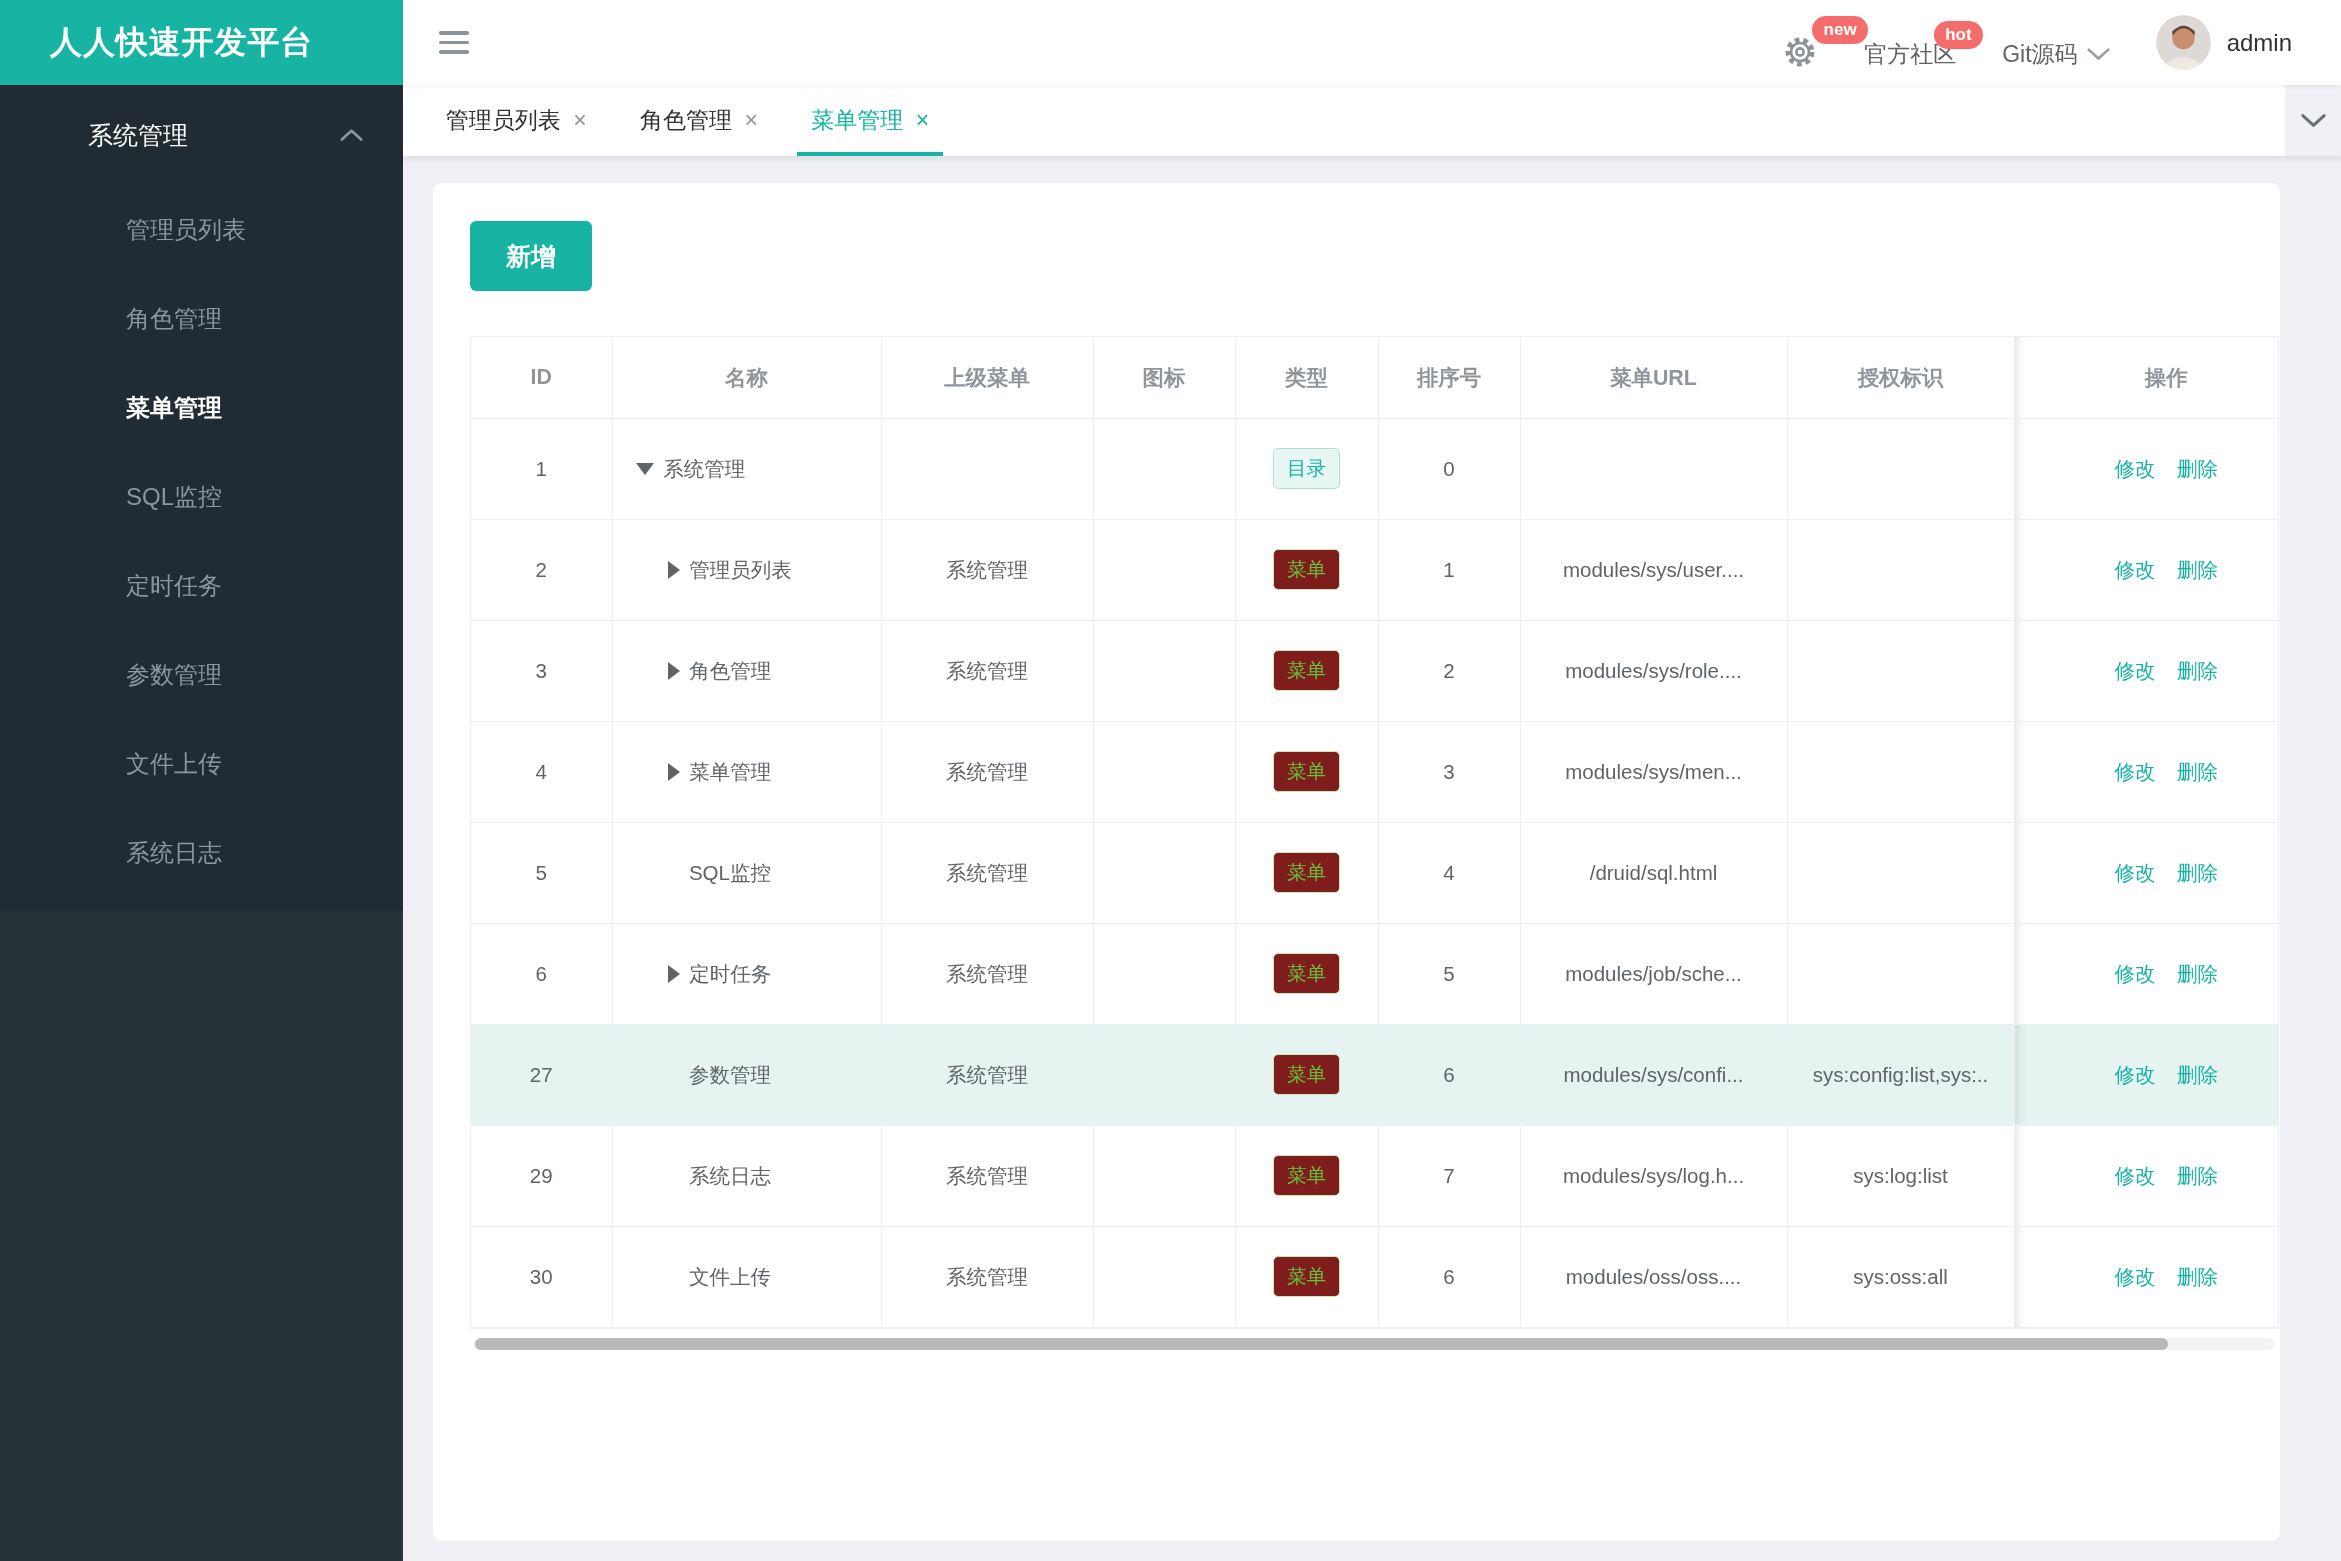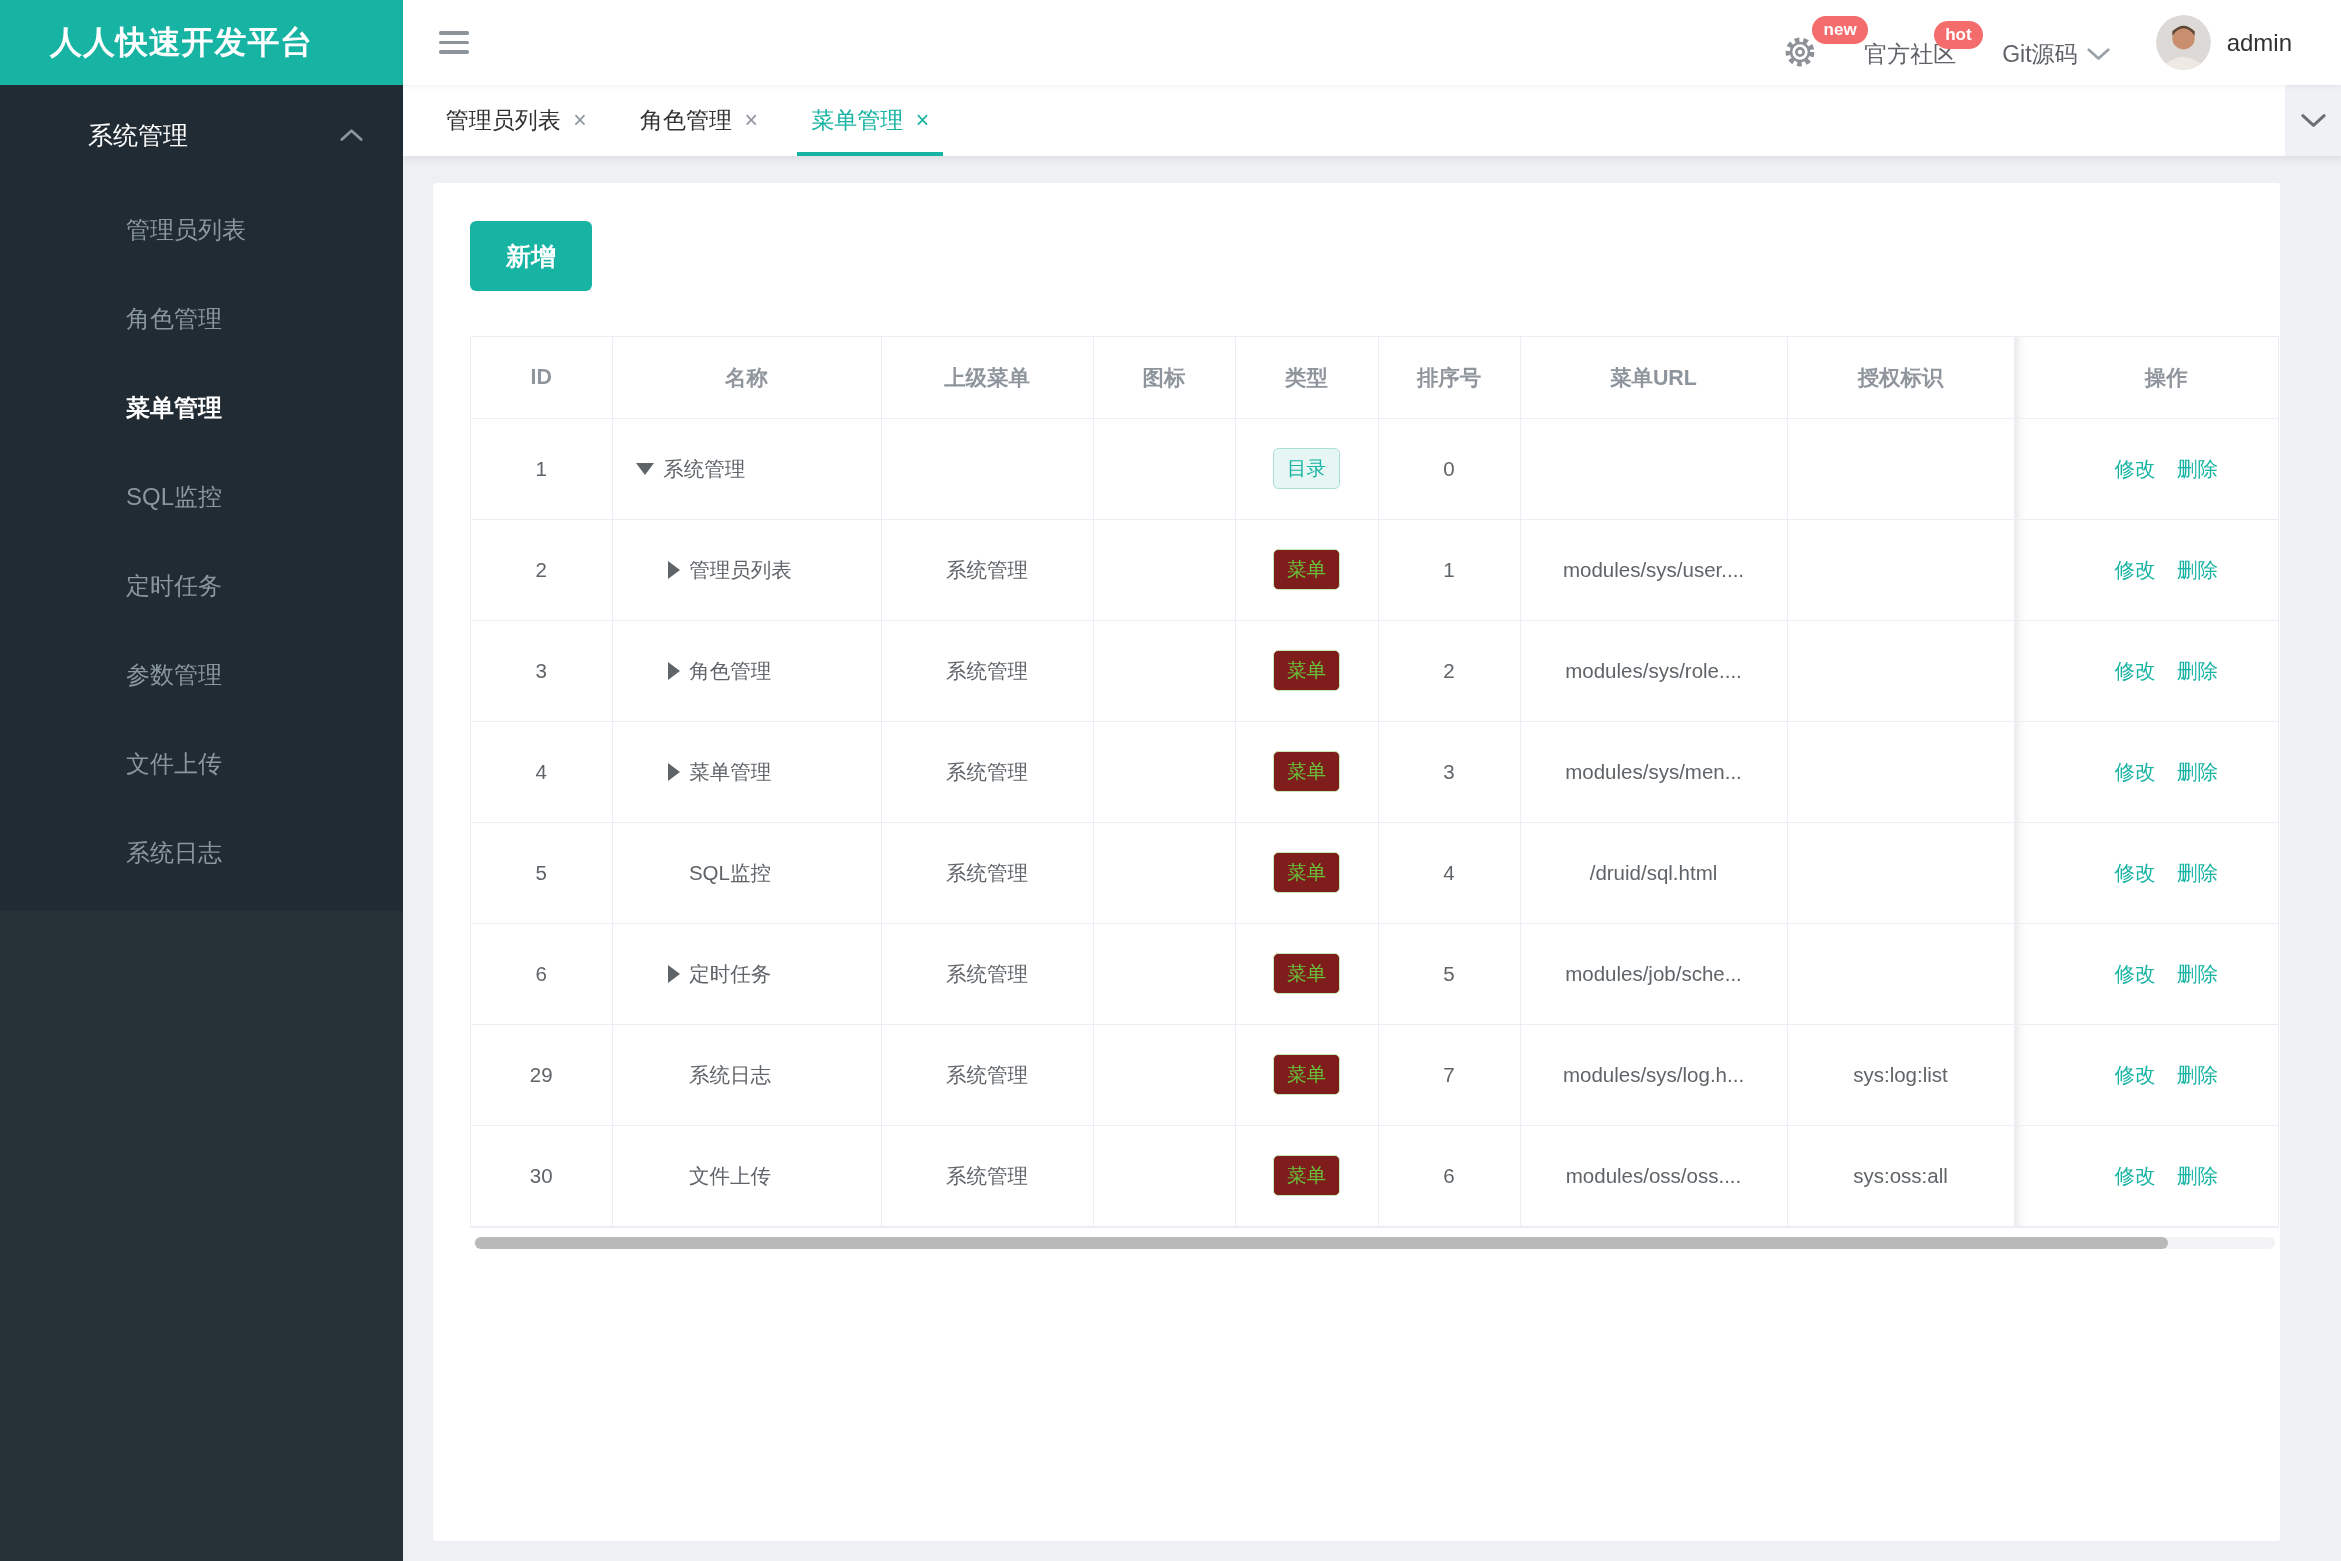--- a/index.html
+++ b/index.html
@@ -49,21 +49,21 @@
          font-size:23px; color:#303133; position:relative; cursor:pointer; }
   .tab .x { font-size:23px; color:#9096a0; line-height:1; }
   .tab.active { color:#17b3a3; }
   .tab.active .x { color:#17b3a3; }
   .tab.active::after { content:""; position:absolute; left:0; right:0; bottom:0; height:3.6px; background:#17b3a3; }
   .tab-overflow { position:absolute; right:0; top:0; width:57px; height:71px; background:#f0f1f4;
                   display:flex; align-items:center; justify-content:center; cursor:pointer; }
 
   
   .content { flex:1; padding:27px 62px 21.4px 30px; overflow:hidden; }
-  .card { background:#fff; border-radius:3px; width:100%; height:100%; padding:38px 1.8px 0 37px; overflow:hidden; }
+  .card { background:#fff; border-radius:9px; width:100%; height:100%; padding:38px 1.8px 0 37px; overflow:hidden; }
   .btn-add { width:122px; height:70px; background:#17b3a3; border:none; border-radius:6.2px; color:#fff;
              font-size:25px; font-weight:bold; cursor:pointer; display:block; margin-bottom:45px;
              font-family:inherit; }
 
   
   table { border-collapse:collapse; table-layout:fixed; width:1807px; }
   .tbl-wrap { border:0.9px solid #ebeef5; width:1809px; }
   th, td { border-right:0.9px solid #ebeef5; border-bottom:0.9px solid #ebeef5; text-align:center;
            overflow:hidden; white-space:nowrap; }
   th:last-child, td:last-child { border-right:none; }
@@ -305,20 +305,37 @@
                     </div>
                   </td>
                   <td>系统管理</td>
                   <td></td>
                   <td><span class="tag tag-menu">菜单</span></td>
                   <td>5</td>
                   <td>modules/job/sche...</td>
                   <td></td>
                   <td class="col-op"><a class="oplink">修改</a><a class="oplink">删除</a></td>
                 </tr>
+                <tr class="highlight">
+                  <td>27</td>
+                  <td>
+                    <div class="name-wrap">
+                      <span class="indent"></span>
+                      <span class="arrow-space"></span>
+                      <span>参数管理</span>
+                    </div>
+                  </td>
+                  <td>系统管理</td>
+                  <td></td>
+                  <td><span class="tag tag-menu">菜单</span></td>
+                  <td>6</td>
+                  <td>modules/sys/confi...</td>
+                  <td>sys:config:list,sys:..</td>
+                  <td class="col-op"><a class="oplink">修改</a><a class="oplink">删除</a></td>
+                </tr>
                 <tr>
                   <td>29</td>
                   <td>
                     <div class="name-wrap">
                       <span class="indent"></span>
                       <span class="arrow-space"></span>
                       <span>系统日志</span>
                     </div>
                   </td>
                   <td>系统管理</td>

